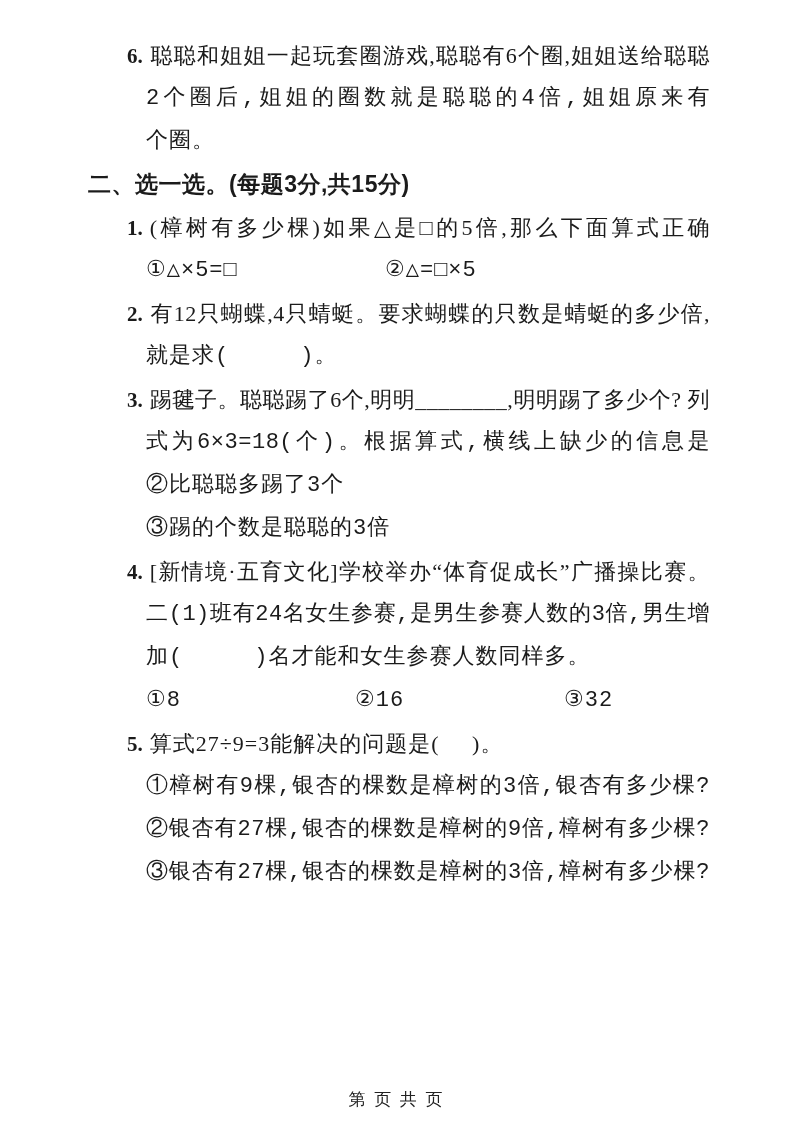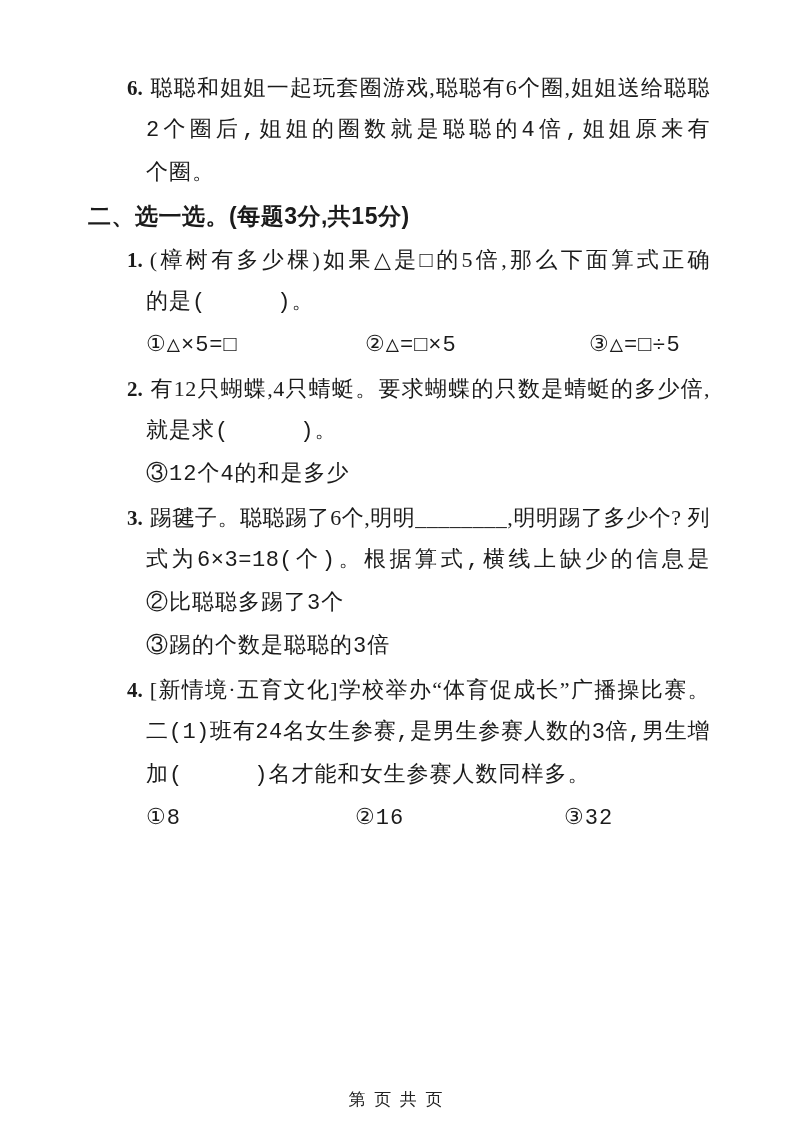--- a/index.html
+++ b/index.html
@@ -8,21 +8,21 @@
     width: 793px; height: 1122px;
     background: #ffffff;
     color: #1b1b1b;
     font-family: "Liberation Serif", "DejaVu Serif", "DejaVu Sans", serif;
     position: relative;
     overflow: hidden;
   }
   .page {
     position: relative;
     width: 793px; height: 1122px;
-    padding-top: 66px;
+    padding-top: 34px;
   }
   .line {
     height: 43px;
     line-height: 43px;
     font-size: 22px;
     letter-spacing: 1px;
     white-space: pre;
     overflow: hidden;
   }
   
@@ -48,21 +48,21 @@
     line-height: 43px;
     font-size: 23px;
     font-weight: bold;
     letter-spacing: 0.5px;
     font-family: "Liberation Sans", "DejaVu Sans", sans-serif;
     white-space: pre;
   }
   .opt-row { display: flex; white-space: pre; gap: 29px; }
   .opt-row > span { flex: 0 0 auto; }
   .c190 { width: 190px; }
-  .c195 { width: 195px; }
+  .c195 { width: 195px; margin-left: 20px; }
   .c250 { width: 250px; }
   .c180 { width: 180px; }
   .footer {
     position: absolute;
     top: 1087px; left: 0;
     width: 100%;
     text-align: center;
     font-size: 17px;
     line-height: 26px;
     letter-spacing: 2px;
@@ -79,32 +79,29 @@
   <section>
     <div class="line qf j"><span class="qnum">6.</span><span>聪聪和姐姐一起玩套圈游戏,聪聪有6个圈,姐姐送给聪聪</span></div>
     <div class="line q j">2个圈后,姐姐的圈数就是聪聪的4倍,姐姐原来有(&nbsp;&nbsp;&nbsp;&nbsp;&nbsp;&nbsp;&nbsp;)</div>
     <div class="line q">个圈。</div>
   </section>
 
   <h2 class="heading">二、选一选。(每题3分,共15分)</h2>
 
   <section>
     <div class="line qf j"><span class="qnum">1.</span><span>(樟树有多少棵)如果△是□的5倍,那么下面算式正确</span></div>
-    <div class="line q">的是(&nbsp;&nbsp;&nbsp;&nbsp;&nbsp;)。</div>
     <div class="line q opt-row">
       <span class="c190">①△×5=□</span>
       <span class="c195">②△=□×5</span>
-      <span>③△=□÷5</span>
     </div>
   </section>
 
   <section>
     <div class="line qf j"><span class="qnum">2.</span><span>有12只蝴蝶,4只蜻蜓。要求蝴蝶的只数是蜻蜓的多少倍,</span></div>
     <div class="line q">就是求(&nbsp;&nbsp;&nbsp;&nbsp;&nbsp;)。</div>
-    <div class="line q">③12个4的和是多少</div>
   </section>
 
   <section>
     <div class="line qf j"><span class="qnum">3.</span><span>踢毽子。聪聪踢了6个,明明________,明明踢了多少个? 列</span></div>
     <div class="line q j">式为6×3=18(个)。根据算式,横线上缺少的信息是(&nbsp;&nbsp;&nbsp;&nbsp;&nbsp;)。</div>
     <div class="line q opt-row">
       <span>②比聪聪多踢了3个</span>
     </div>
     <div class="line q">③踢的个数是聪聪的3倍</div>
   </section>
@@ -113,16 +110,22 @@
     <div class="line qf j"><span class="qnum">4.</span><span>[新情境·五育文化]学校举办“体育促成长”广播操比赛。</span></div>
     <div class="line q j">二(1)班有24名女生参赛,是男生参赛人数的3倍,男生增</div>
     <div class="line q">加(&nbsp;&nbsp;&nbsp;&nbsp;&nbsp;)名才能和女生参赛人数同样多。</div>
     <div class="line q opt-row">
       <span class="c180">①8</span>
       <span class="c180">②16</span>
       <span>③32</span>
     </div>
   </section>
 
+  <section>
+    <div class="line qf"><span class="qnum">5.</span><span>算式27÷9=3能解决的问题是(&nbsp;&nbsp;&nbsp;&nbsp;&nbsp;)。</span></div>
+    <div class="line q j">①樟树有9棵,银杏的棵数是樟树的3倍,银杏有多少棵?</div>
+    <div class="line q j">②银杏有27棵,银杏的棵数是樟树的9倍,樟树有多少棵?</div>
+    <div class="line q j">③银杏有27棵,银杏的棵数是樟树的3倍,樟树有多少棵?</div>
+  </section>
 
   <div class="footer">第 页 共 页</div>
 
 </div>
 
 </body></html>

